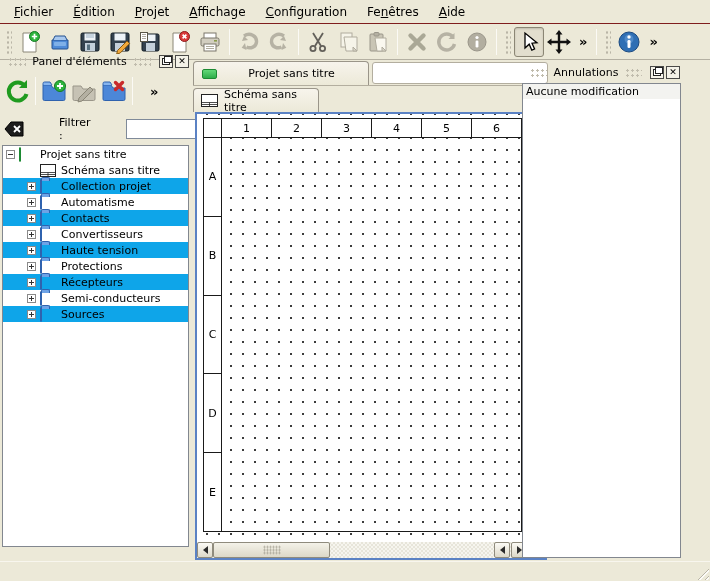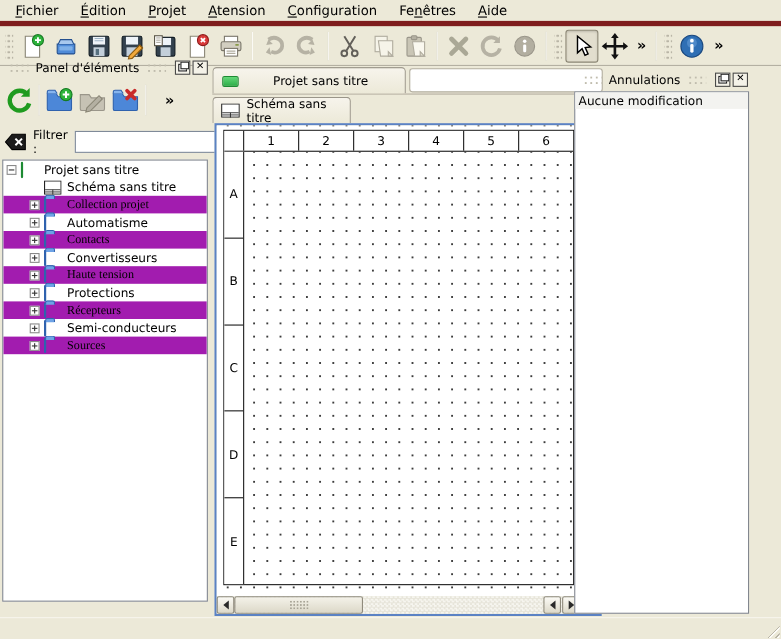--- a/index.html
+++ b/index.html
@@ -1,21 +1,21 @@
 <!DOCTYPE html>
 <html><head>
 <meta charset="utf-8">
 <style>
   * { margin:0; padding:0; box-sizing:border-box; }
   html,body { width:710px; height:581px; overflow:hidden; }
   body { font-family:"DejaVu Sans", sans-serif; font-size:11px; color:#000; background:#ece9d8; }
   .window { position:relative; width:710px; height:581px; background:#ece9d8; }
 
   
-  .menubar { display:flex; align-items:center; height:24px; padding-left:4px; background:#ece9d8; border-bottom:5px solid #7f1d1d; font-size:12px; }
+  .menubar { display:flex; align-items:center; height:24px; padding-left:4px; background:#ece9d8; border-bottom:1px solid #7f1d1d; font-size:12px; }
   .menu-item { padding:3px 10px; cursor:default; }
   .menu-item .mn { text-decoration:underline; }
 
   
   .toolbar { display:flex; align-items:center; height:36px; background:#ece9d8; border-bottom:1px solid #b4b0a2; padding:0 2px; }
   .tb-grip { width:7px; height:26px; margin:0 3px;
     background-image:radial-gradient(circle, #b9b5a6 1px, transparent 1.3px);
     background-size:4px 5px; background-position:1px 1px; }
   .tb-sep { width:1px; height:26px; background:#c4c0b0; border-right:1px solid #fbfaf5; margin:0 4px; }
   .tb-btn { width:30px; height:30px; display:flex; align-items:center; justify-content:center; border:1px solid transparent; border-radius:3px; }
@@ -35,27 +35,27 @@
   .float-glyph::before { content:""; position:absolute; right:-3px; top:-3px; width:6px; height:5px; border:1px solid #222; background:#fff; }
   .x-glyph { font-weight:bold; font-size:9px; }
 
   
   #left-dock { left:0; top:51px; width:191px; height:499px; }
   .panel-toolbar { position:absolute; top:22px; left:2px; right:2px; height:36px; display:flex; align-items:center; }
   .pt-btn { width:30px; height:30px; display:flex; align-items:center; justify-content:center; }
   .pt-sep { width:1px; height:28px; background:#c4c0b0; border-right:1px solid #fbfaf5; margin:0 3px; }
   .pt-overflow { font-size:13px; font-weight:bold; margin-left:14px; }
 
-  .filter-row { position:absolute; top:66px; left:4px; right:4px; height:24px; display:flex; align-items:center; }
+  .filter-row { position:absolute; top:66px; left:4px; right:4px; height:24px; display:flex; align-items:center;gap:29px; }
   .filter-label { margin:0 6px 0 6px; }
   .filter-input { flex:1; height:20px; border:1px solid #7f8a99; background:#fff; font-family:"DejaVu Sans",sans-serif; font-size:11px; padding:0 3px; }
 
   .tree-box { position:absolute; top:94px; left:2px; right:2px; bottom:3px; background:#fff; border:1px solid #82878f; overflow:hidden; }
   .tree-row { display:flex; align-items:center; height:16px; white-space:nowrap; }
-  .tree-row:nth-child(2n+3) { background:#a21caf;font-family:Liberation Serif, serif; }
+  .tree-row:nth-child(2n+3) { background:#0ea5e9; }
   .tr-indent0 { padding-left:3px; } .tr-indent1 { padding-left:24px; }
   .expander { width:9px; height:9px; border:1px solid #8a8a8a; background:#fff; position:relative; flex:0 0 9px; margin-right:4px; }
   .expander::before, .expander.minus::before { content:""; position:absolute; left:1px; right:1px; top:3px; height:1px; background:#333; }
   .expander.plus::after { content:""; position:absolute; top:1px; bottom:1px; left:3px; width:1px; background:#333; }
   .exp-spacer { width:13px; flex:0 0 13px; }
   .t-icon { flex:0 0 16px; height:13px; margin-right:5px; position:relative; }
   .icon-folder-s { width:15px; height:10px; margin-top:3px; background:linear-gradient(#86b5ef,#4c87d8); border:1px solid #2f62ae; border-radius:2px; position:relative; }
   .icon-folder-s::before { content:""; position:absolute; top:-3px; left:0; width:7px; height:3px; background:#6ea3e6; border:1px solid #2f62ae; border-bottom:none; border-radius:2px 2px 0 0; }
   .icon-project-s { width:15px; height:10px; margin-top:2px; background:linear-gradient(#63d878,#2fae4a); border:1px solid #1d8a33; border-radius:2px; }
   .tree-label { font-size:11px; }
@@ -112,21 +112,21 @@
 </style>
 </head>
 <body>
 
 <div class="window">
 
   <div class="menubar">
     <div class="menu-item"><span></span><span class="mn">F</span><span>ichier</span></div>
     <div class="menu-item"><span></span><span class="mn">É</span><span>dition</span></div>
     <div class="menu-item"><span></span><span class="mn">P</span><span>rojet</span></div>
-    <div class="menu-item"><span></span><span class="mn">A</span><span>tension</span></div>
+    <div class="menu-item"><span></span><span class="mn">A</span><span>ffichage</span></div>
     <div class="menu-item"><span></span><span class="mn">C</span><span>onfiguration</span></div>
     <div class="menu-item"><span>Fe</span><span class="mn">n</span><span>êtres</span></div>
     <div class="menu-item"><span></span><span class="mn">A</span><span>ide</span></div>
   </div>
 
   <div class="toolbar">
     <div class="tb-grip"></div>
 
     <div class="tb-btn">
         <span>

